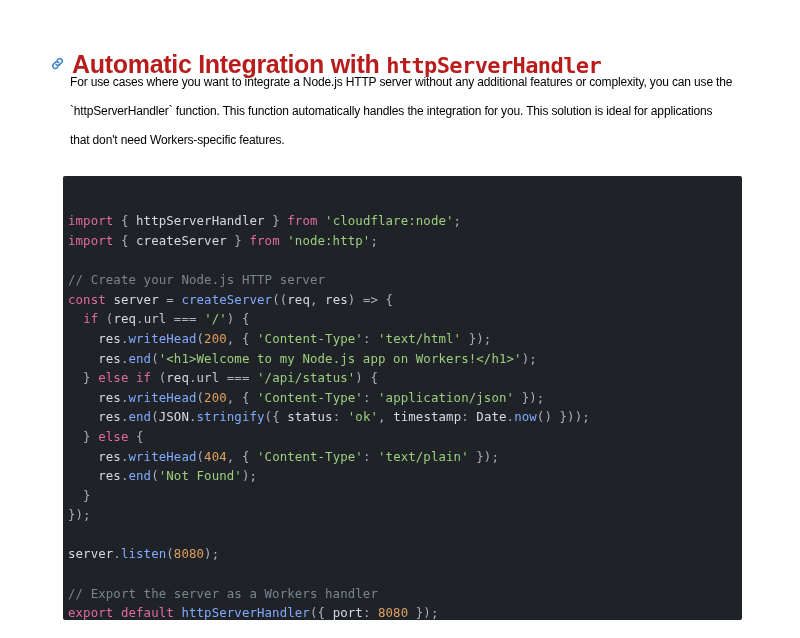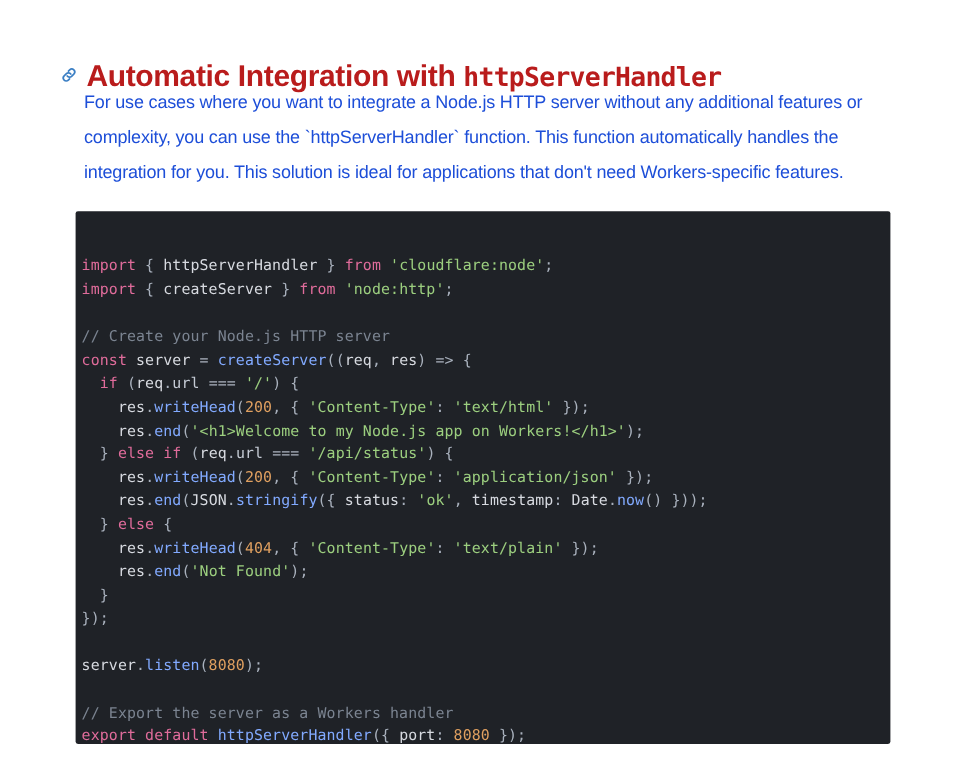--- a/index.html
+++ b/index.html
@@ -59,23 +59,23 @@
     font-weight: bold;
     letter-spacing: -0.6px;
   }
 
   
   .body-paragraph {
     position: absolute;
     left: 70px;
     top: 56px;
     width: 664px;
-    font-size: 15px;
+    font-size: 12px;
     line-height: 29px;
-    color: #1d4ed8;
+    color: #000000;
     letter-spacing: -0.15px;
   }
 
   
   .code-block {
     position: absolute;
     left: 63px;
     top: 176px;
     width: 679px;
     height: 444px;

